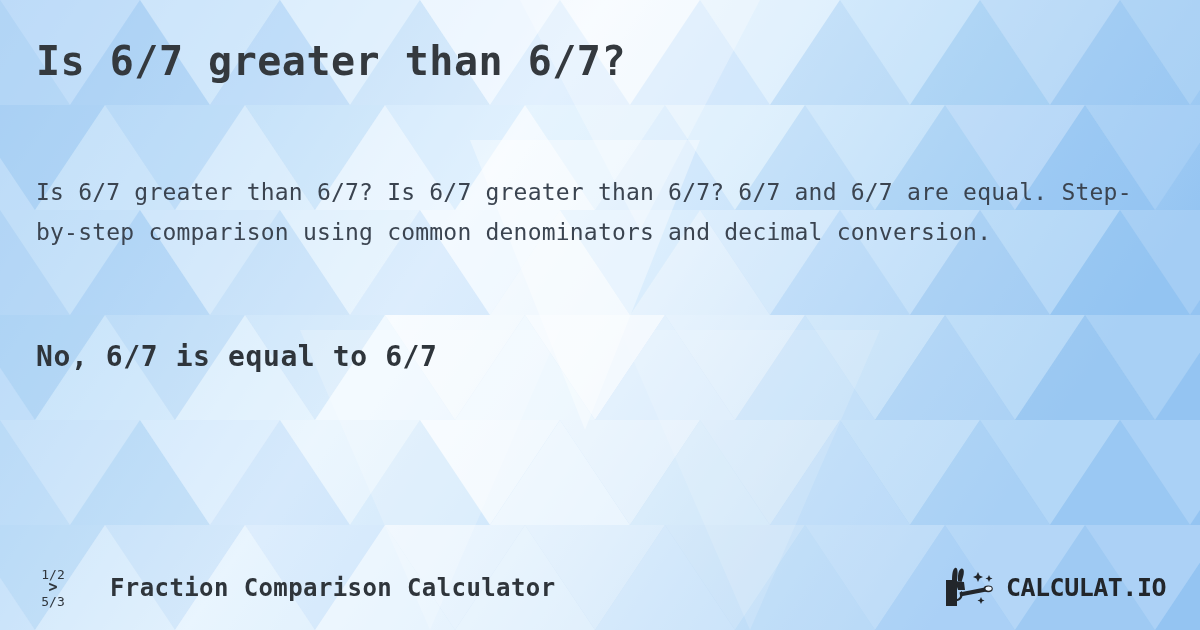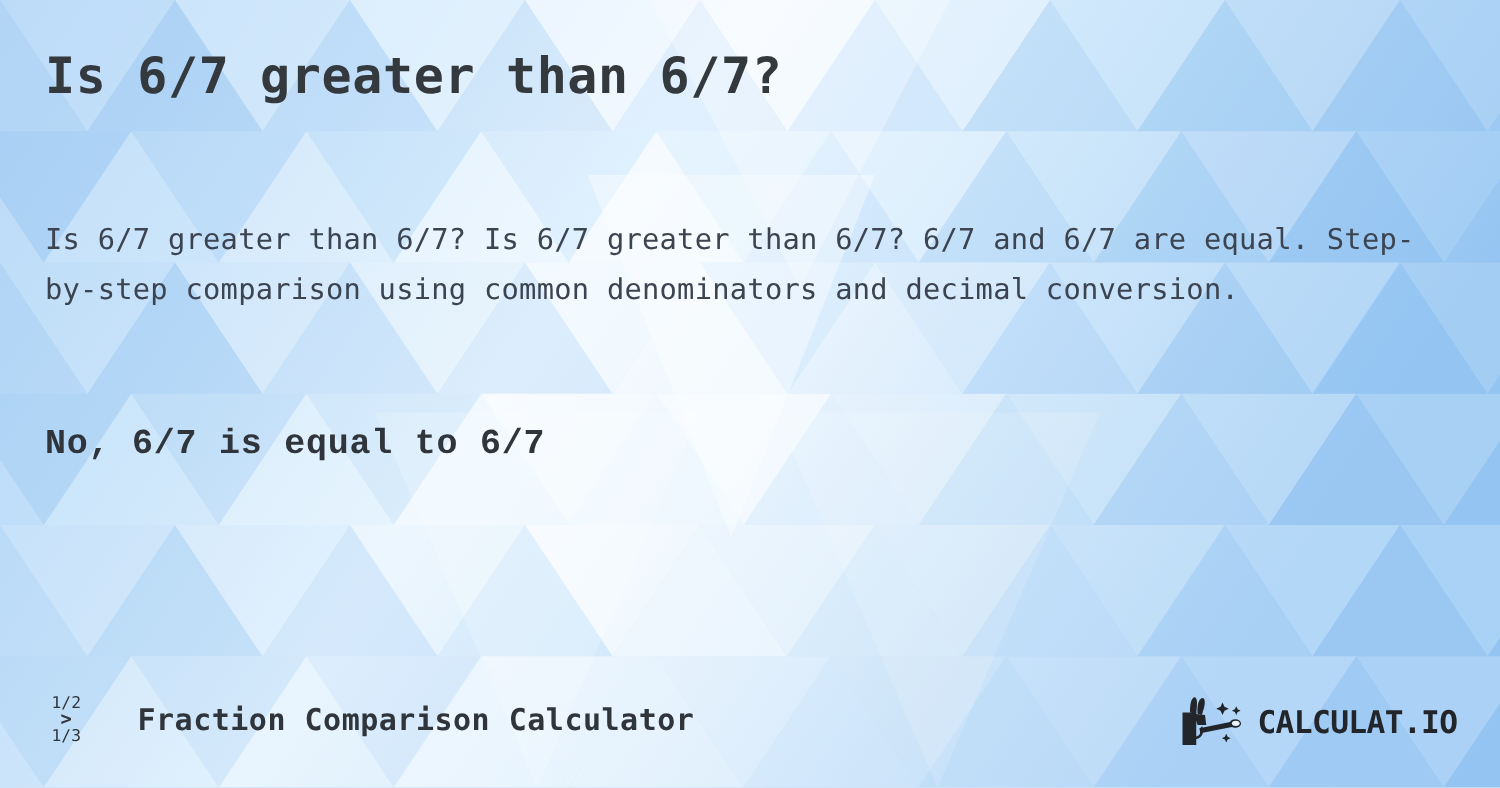--- a/index.html
+++ b/index.html
@@ -62,33 +62,32 @@
   }
 
   .answer {
     position: absolute;
     left: 36px;
     top: 340px;
     font-size: 28px;
     font-weight: bold;
     color: #2f353b;
     letter-spacing: 0.6px;
-    font-family: Liberation Mono, monospace;
   }
 
   
   .footer {
     position: absolute;
     left: 0;
     bottom: 22px;
     width: 1200px;
     height: 52px;
     padding: 0 34px 0 36px;
     display: flex;
-    align-items: flex-start;
+    align-items: flex-end;
     justify-content: space-between;
   }
 
   .footer-left {
     display: flex;
     align-items: center;
     gap: 16px;
   }
 
   .frac-icon {
@@ -295,21 +294,21 @@
 
   <div class="answer">No, 6/7 is equal to 6/7</div>
 
   <div class="footer">
 
     <div class="footer-left">
 
       <div class="frac-icon">
         <span class="fr-num">1/2</span>
         <span class="fr-op">&gt;</span>
-        <span class="fr-den">1/3</span>
+        <span class="fr-den">5/3</span>
       </div>
 
       <div class="footer-label">Fraction Comparison Calculator</div>
     </div>
 
     <div class="brand">
 
       <svg class="brand-svg" width="58" height="42" viewBox="0 0 58 42" aria-hidden="true">
         <g fill="#22262b">
 

